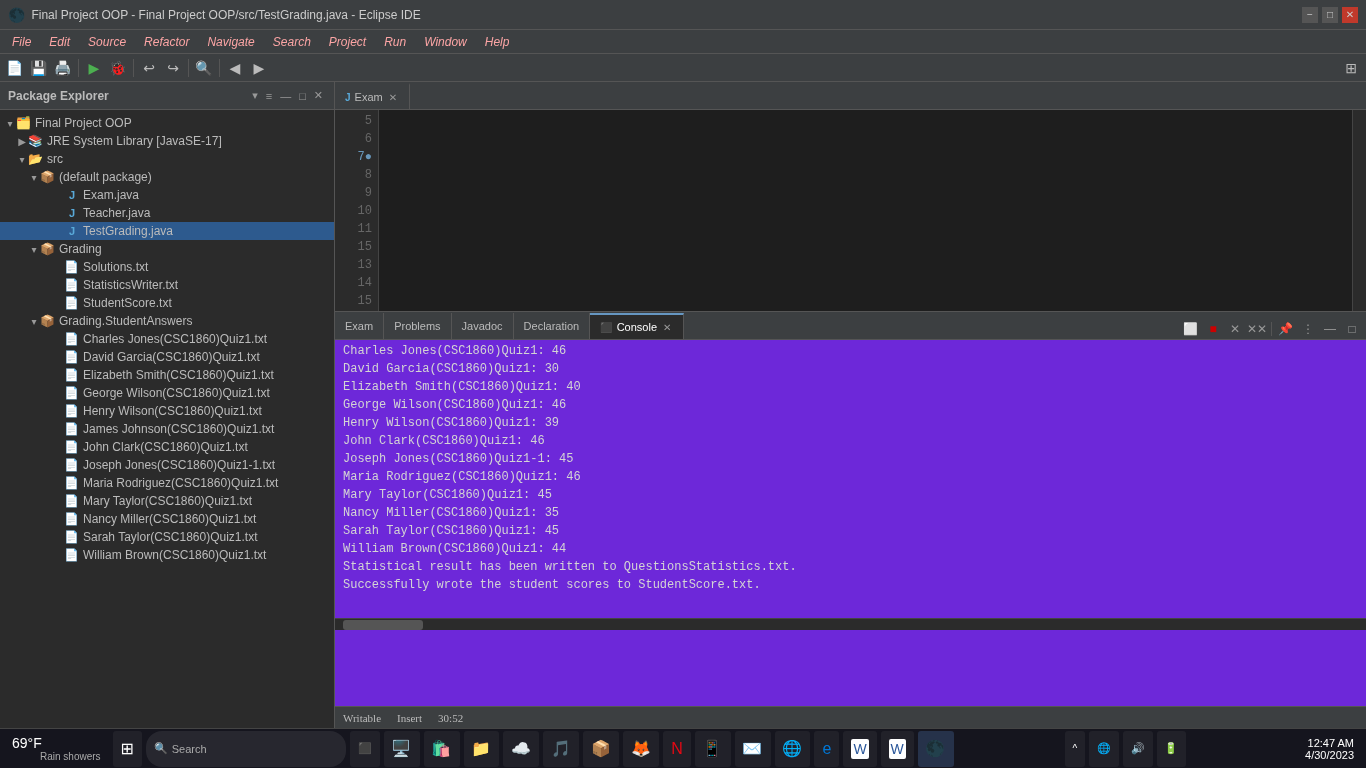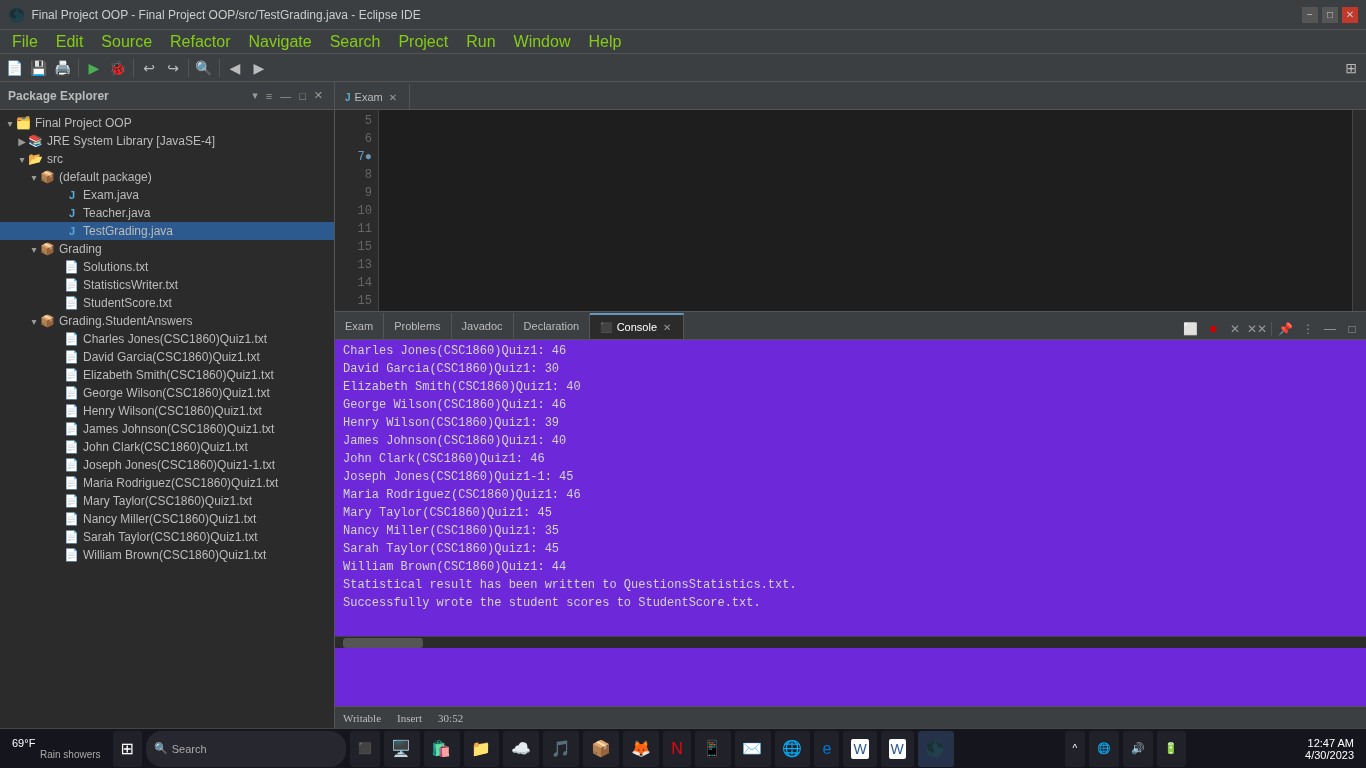--- a/index.html
+++ b/index.html
@@ -12,21 +12,21 @@
     }
     #titlebar-left { display: flex; align-items: center; gap: 6px; }
     #titlebar-controls { display: flex; gap: 4px; }
     .title-btn { width: 16px; height: 16px; background: #555; border: none; cursor: pointer; color: #ccc; font-size: 10px; display: flex; align-items: center; justify-content: center; }
 
     
     #menubar {
       height: 24px; background: #3c3f41; display: flex; align-items: center; padding: 0 4px;
       border-bottom: 1px solid #555; gap: 2px;
     }
-    .menu-item { padding: 2px 8px; cursor: pointer; font-size: 16px; color: #84cc16; }
+    .menu-item { padding: 2px 8px; cursor: pointer; font-size: 12px; color: #fca5a5; font-style: italic; }
 
     
     #toolbar {
       height: 28px; background: #3c3f41; display: flex; align-items: center; padding: 0 4px;
       border-bottom: 1px solid #555; gap: 2px;
     }
     .toolbar-btn { width: 22px; height: 22px; background: transparent; border: none; cursor: pointer; color: #bbb; font-size: 14px; display: flex; align-items: center; justify-content: center; border-radius: 2px; }
     .toolbar-sep { width: 1px; height: 18px; background: #555; margin: 0 2px; }
 
     
@@ -187,21 +187,21 @@
         <span class="tree-indent" style="width:4px"></span>
         <span class="tree-arrow">▾</span>
         <span class="tree-icon icon-project">🗂️</span>
         <span class="tree-label">Final Project OOP</span>
       </div>
 
       <div class="tree-item">
         <span class="tree-indent" style="width:16px"></span>
         <span class="tree-arrow">▶</span>
         <span class="tree-icon icon-jre">📚</span>
-        <span class="tree-label">JRE System Library [JavaSE-4]</span>
+        <span class="tree-label">JRE System Library [JavaSE-17]</span>
       </div>
 
       <div class="tree-item">
         <span class="tree-indent" style="width:16px"></span>
         <span class="tree-arrow">▾</span>
         <span class="tree-icon icon-folder">📂</span>
         <span class="tree-label">src</span>
       </div>
 
       <div class="tree-item">
@@ -446,21 +446,20 @@
         </div>
       </div>
 
 
       <div id="console-scroll" style="flex:1;overflow-y:auto;background:#6d28d9;padding:2px 0;">
         <div class="console-line console-output">Charles Jones(CSC1860)Quiz1: 46</div>
         <div class="console-line console-output">David Garcia(CSC1860)Quiz1: 30</div>
         <div class="console-line console-output">Elizabeth Smith(CSC1860)Quiz1: 40</div>
         <div class="console-line console-output">George Wilson(CSC1860)Quiz1: 46</div>
         <div class="console-line console-output">Henry Wilson(CSC1860)Quiz1: 39</div>
-        <div class="console-line console-output">James Johnson(CSC1860)Quiz1: 40</div>
         <div class="console-line console-output">John Clark(CSC1860)Quiz1: 46</div>
         <div class="console-line console-output">Joseph Jones(CSC1860)Quiz1-1: 45</div>
         <div class="console-line console-output">Maria Rodriguez(CSC1860)Quiz1: 46</div>
         <div class="console-line console-output">Mary Taylor(CSC1860)Quiz1: 45</div>
         <div class="console-line console-output">Nancy Miller(CSC1860)Quiz1: 35</div>
         <div class="console-line console-output">Sarah Taylor(CSC1860)Quiz1: 45</div>
         <div class="console-line console-output">William Brown(CSC1860)Quiz1: 44</div>
         <div class="console-line console-status">Statistical result has been written to QuestionsStatistics.txt.</div>
         <div class="console-line console-status">Successfully wrote the student scores to StudentScore.txt.</div>
         <div style="height:20px;"></div>
@@ -475,21 +474,21 @@
       <span class="status-item">Writable</span>
       <span class="status-item">Insert</span>
       <span class="status-item">30:52</span>
     </div>
   </div>
 </div>
 
 <div id="taskbar">
 
   <div style="display:flex;flex-direction:column;align-items:flex-start;padding:0 8px;min-width:80px;">
-    <span style="color:#fff;font-size:11px;">69°F</span>
+    <span style="color:#fff;font-size:14px;">69°F</span>
     <span style="color:#aaa;font-size:10px;padding-left:28px;">Rain showers</span>
   </div>
 
   <button class="task-btn" style="font-size:16px;">
     <span>⊞</span>
   </button>
 
   <button class="task-btn" style="min-width:200px;background:rgba(255,255,255,0.08);border-radius:16px;">
     <span>🔍</span>
     <span style="color:#aaa;">Search</span>

